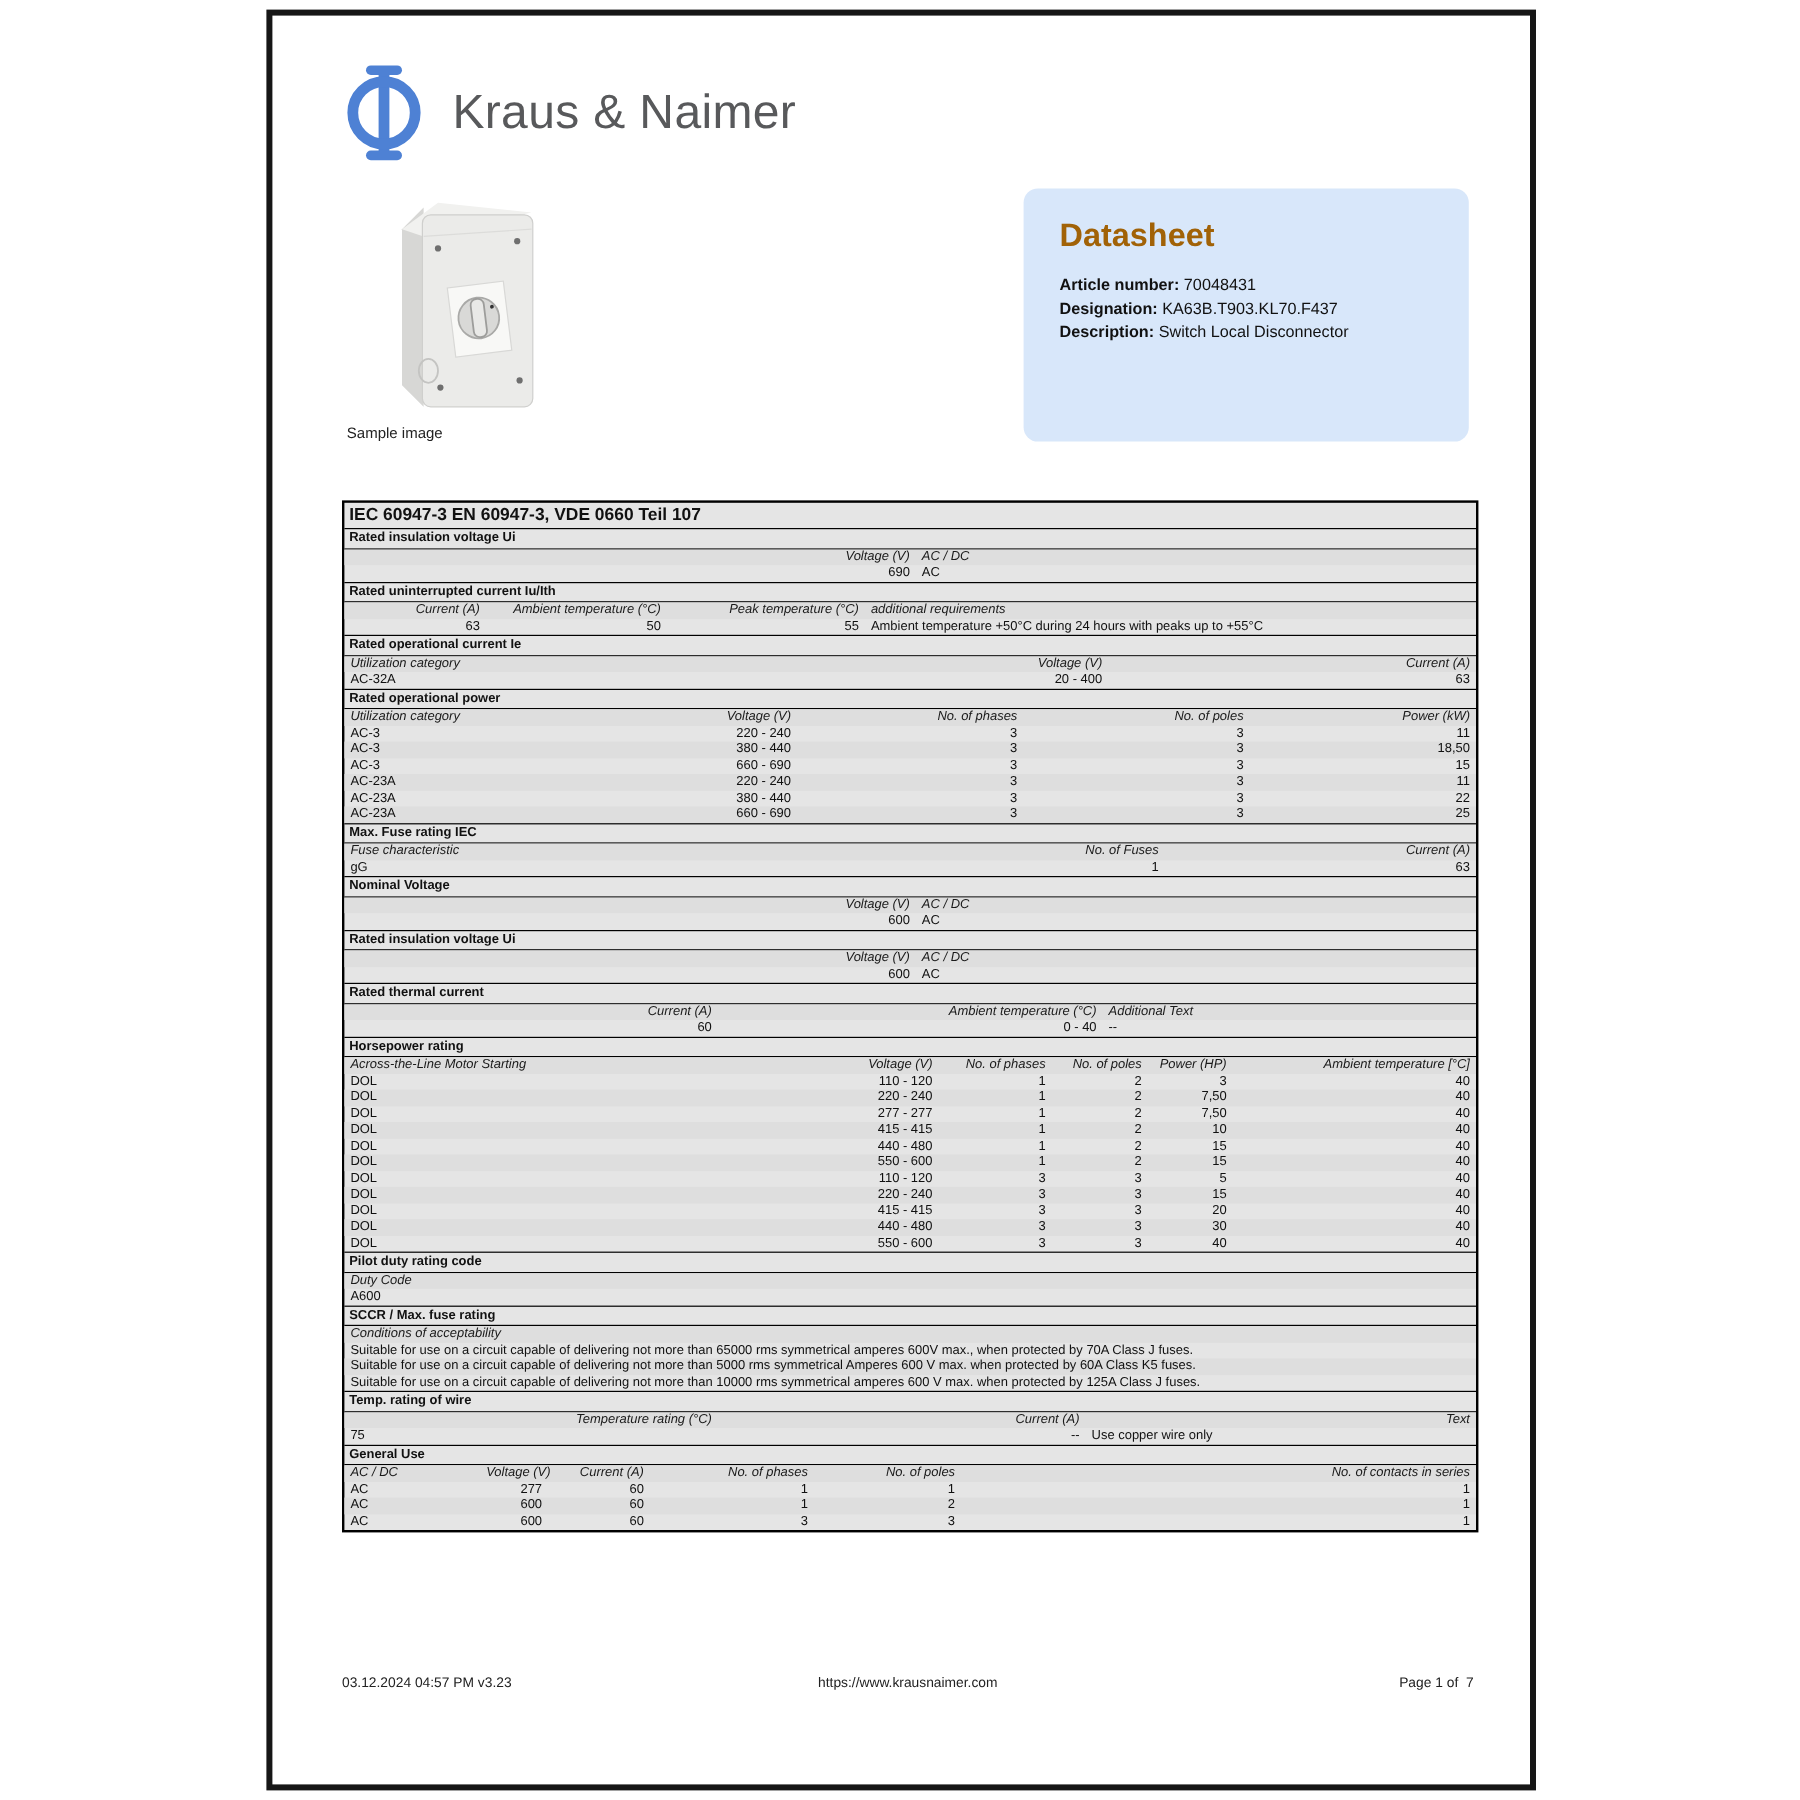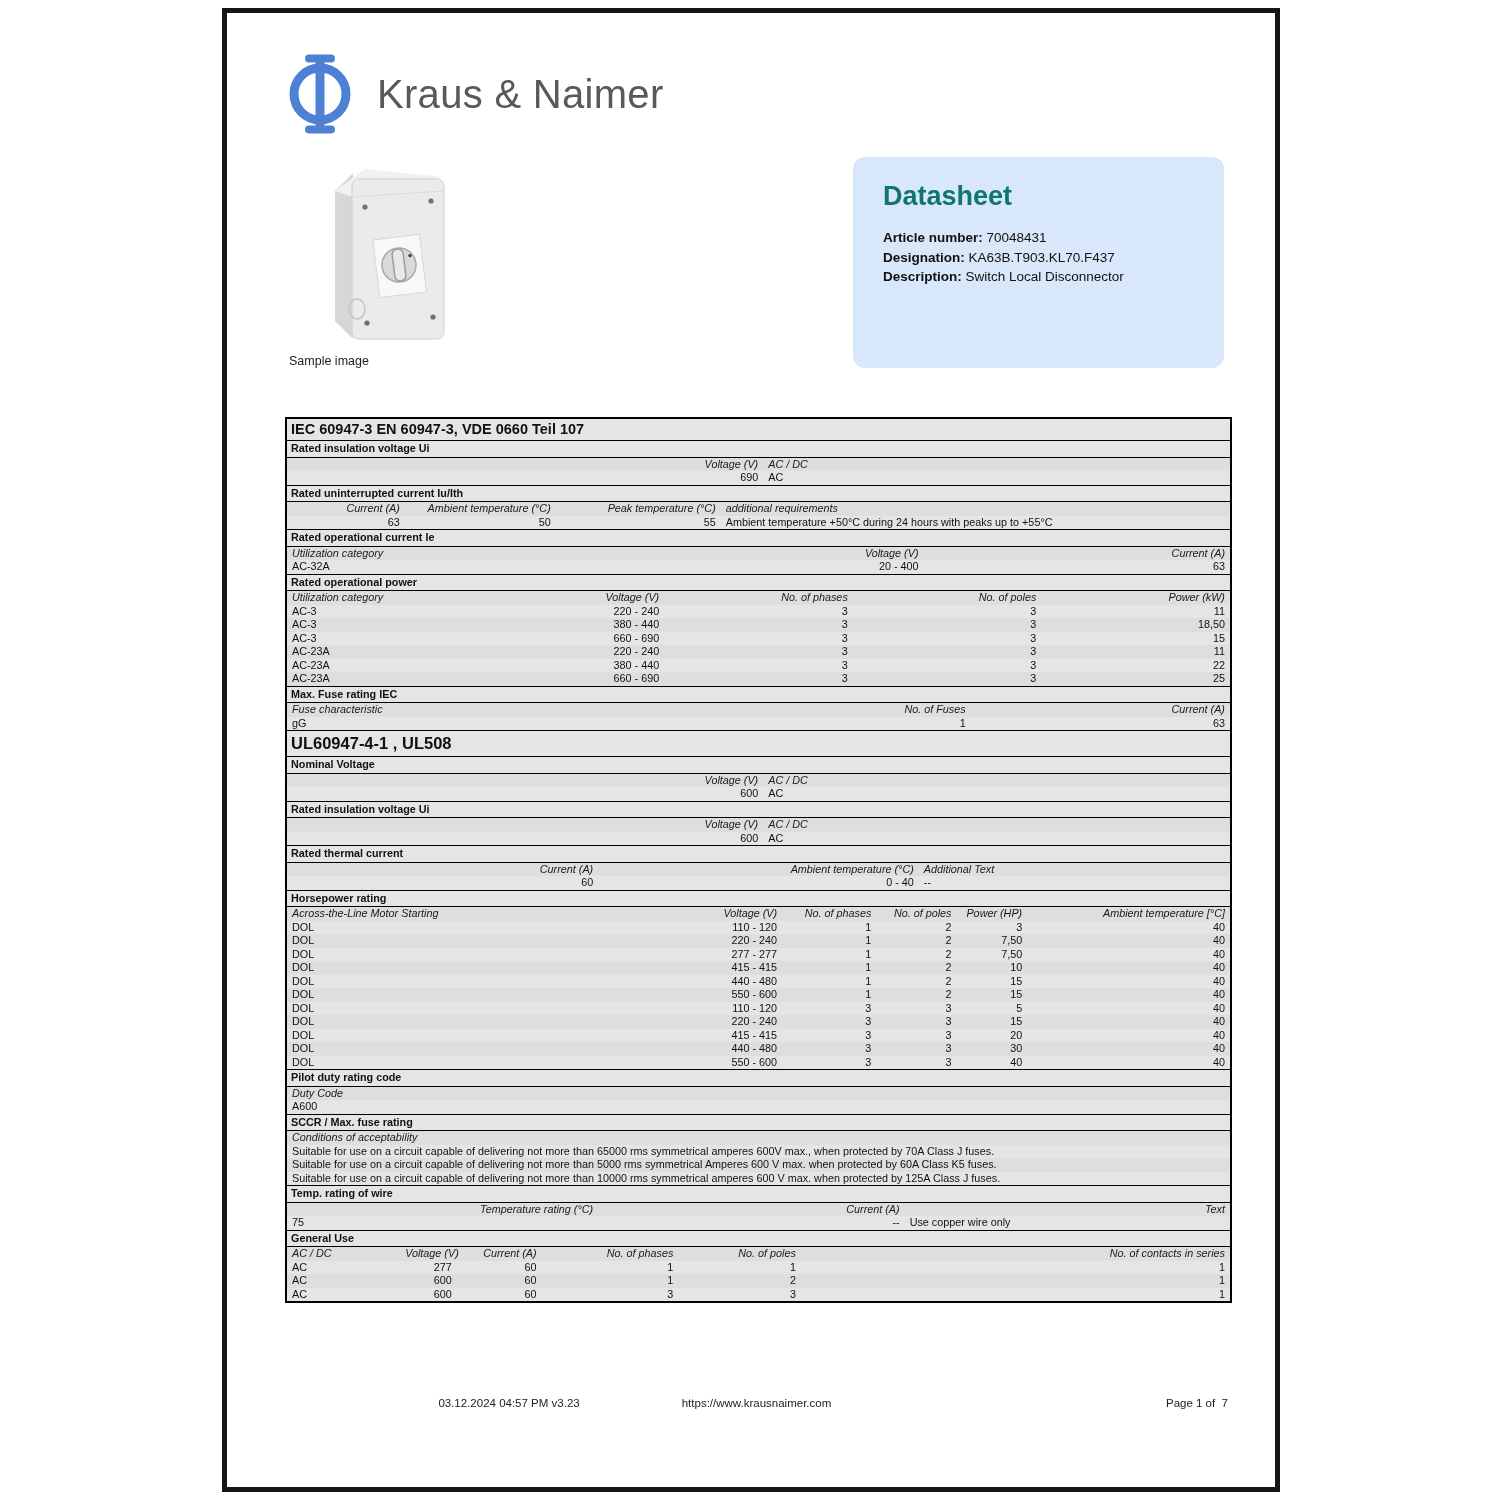--- a/index.html
+++ b/index.html
@@ -15,37 +15,37 @@
   .header { position:absolute; left:56px; top:38px; display:flex; align-items:center; gap:20px; }
   .brand { font-size:40px; color:#58595b; letter-spacing:0.3px; }
   
   .product { position:absolute; left:94px; top:148px; }
   .caption { position:absolute; left:62px; top:341px; font-size:12.5px; color:#222; }
   
   .infobox {
     position:absolute; left:626px; top:144px; width:371px; height:211px;
     background:#d8e7fa; border-radius:12px; padding:24px 30px; box-sizing:border-box;
   }
-  .infotitle { font-size:27px; font-weight:bold; margin-bottom:16px; color:#0f766e; }
+  .infotitle { font-size:27px; font-weight:bold; margin-bottom:16px; color:#a16207; }
   .infoline { font-size:13.5px; line-height:19.5px; color:#111; }
   .infoline b { font-weight:bold; }
   
   .dtable { position:absolute; left:58px; top:404px; width:943px; border:2px solid #000; background:#e5e5e5; }
   .r { display:flex; align-items:center; min-height:13.5px; font-size:10.8px; line-height:13.2px; }
   .r.bordered { border-top:1.5px solid #000; border-bottom:1.5px solid #000; font-weight:bold; padding:1px 4px; }
   .r.bordered + .r.bordered { border-top:0; }
   .dtable .r.bordered:first-child { border-top:0; }
   .r.title { font-size:14.5px; min-height:19px; }
   .r.title.lg { font-size:16.5px; min-height:23px; }
   .r.head { background:#dedede; font-style:italic; color:#1a1a1a; }
   .r.g { background:#dedede; }
   .c { box-sizing:border-box; padding:0 5px; white-space:nowrap; overflow:visible; }
   
   .footer { position:absolute; left:58px; top:1384px; width:943px; display:flex; font-size:11.5px; color:#222; }
-  .footer .fl { flex:1; text-align:right; }
+  .footer .fl { flex:1; text-align:left; }
   .footer .fc { flex:1.2; text-align:center; }
   .footer .fr { flex:1; text-align:right; white-space:pre; }
 </style>
 </head>
 <body>
 
 <div class="page">
 
   <div class="header">
     <svg width="74" height="86" viewBox="0 0 74 86">
@@ -176,21 +176,20 @@
       <div class="r head">
         <div class="c" style="width: 45%; text-align: left;">Fuse characteristic</div>
         <div class="c" style="width: 27.5%; text-align: right;">No. of Fuses</div>
         <div class="c" style="width: 27.5%; text-align: right;">Current (A)</div>
       </div>
       <div class="r data">
         <div class="c" style="width: 45%; text-align: left;">gG</div>
         <div class="c" style="width: 27.5%; text-align: right;">1</div>
         <div class="c" style="width: 27.5%; text-align: right;">63</div>
       </div>
-      <div class="r bordered title lg">UL60947-4-1 , UL508</div>
       <div class="r bordered section">Nominal Voltage</div>
       <div class="r head">
         <div class="c" style="width: 50.5%; text-align: right;">Voltage (V)</div>
         <div class="c" style="width: 49.5%; text-align: left;">AC / DC</div>
       </div>
       <div class="r data">
         <div class="c" style="width: 50.5%; text-align: right;">600</div>
         <div class="c" style="width: 49.5%; text-align: left;">AC</div>
       </div>
       <div class="r bordered section">Rated insulation voltage Ui</div>

